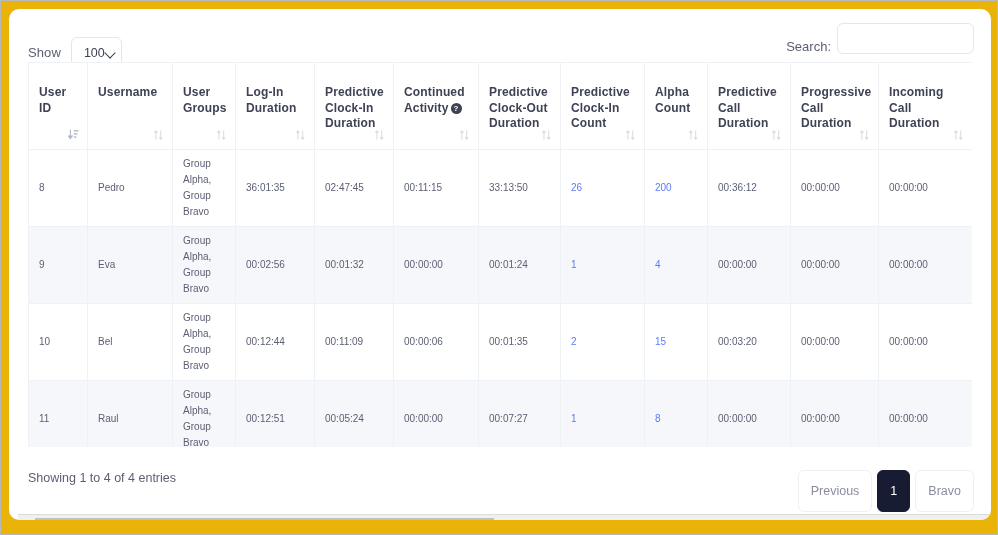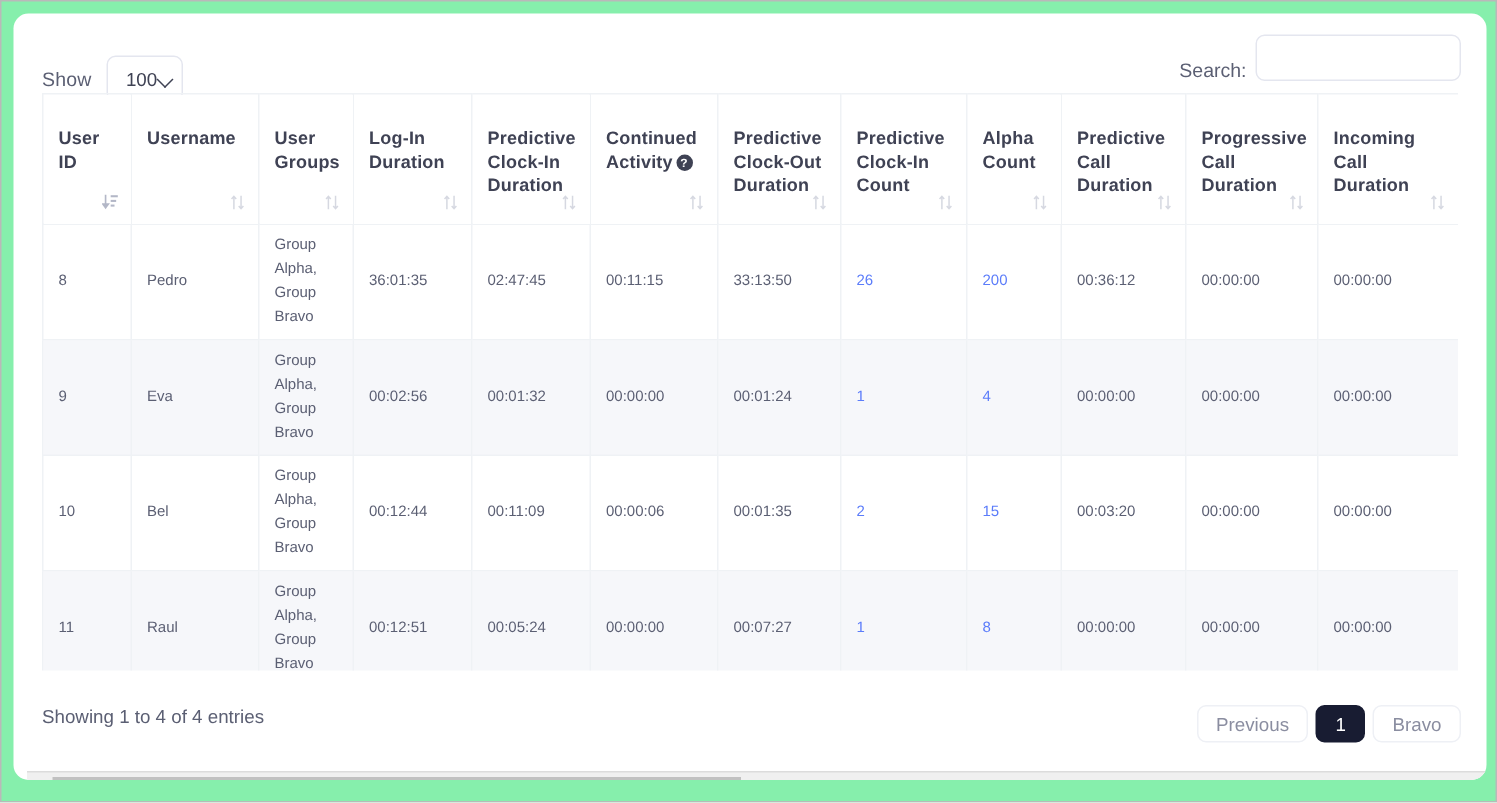--- a/index.html
+++ b/index.html
@@ -13,21 +13,21 @@
     overflow: hidden;
     font-family: "Liberation Sans", sans-serif;
     color: #53576b;
   }
   .viewport {
     position: relative;
     width: 998px;
     height: 535px;
     box-sizing: border-box;
     border: 1px solid #b9b9b9;
-    background: #86efac;
+    background: #eab308;
     overflow: hidden;
   }
   .card {
     position: absolute;
     left: 8px;
     top: 8px;
     width: 982px;
     height: 511px;
     background: #ffffff;
     border-radius: 10px;
@@ -225,21 +225,21 @@
     color: #5b5f73;
   }
   .paginate {
     position: absolute;
     right: 17px;
     top: 13px;
     display: flex;
     align-items: center;
   }
   .pg {
-    height: 25px;
+    height: 42px;
     min-width: 33px;
     border: 1px solid #eef0f5;
     border-radius: 6px;
     background: #ffffff;
     color: #8a8da0;
     font-size: 12.5px;
     display: flex;
     align-items: center;
     justify-content: center;
     padding: 0 12px;

